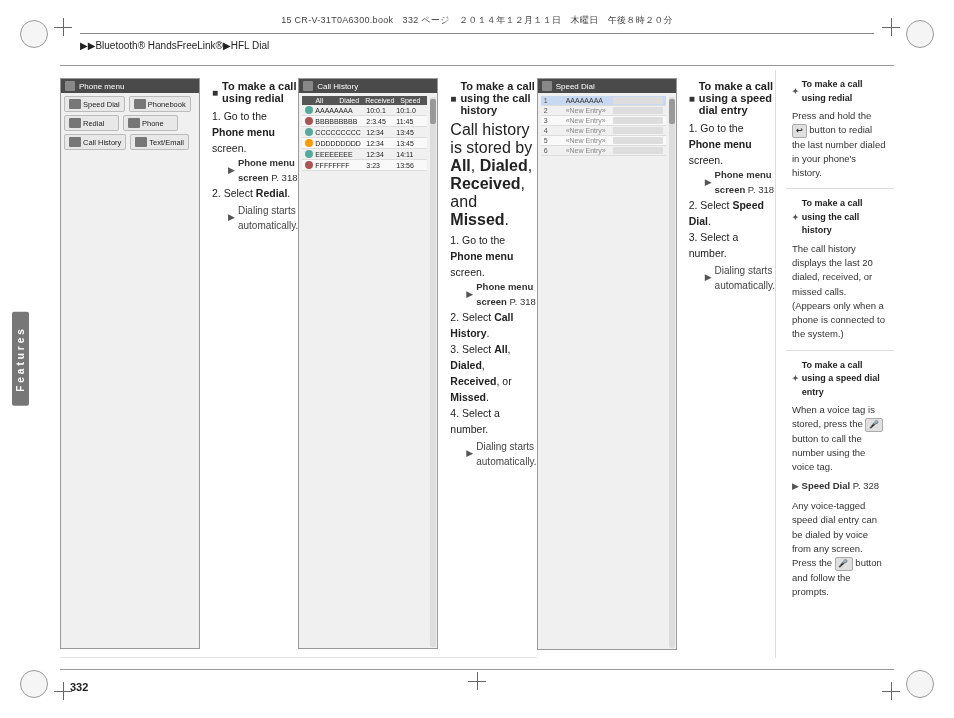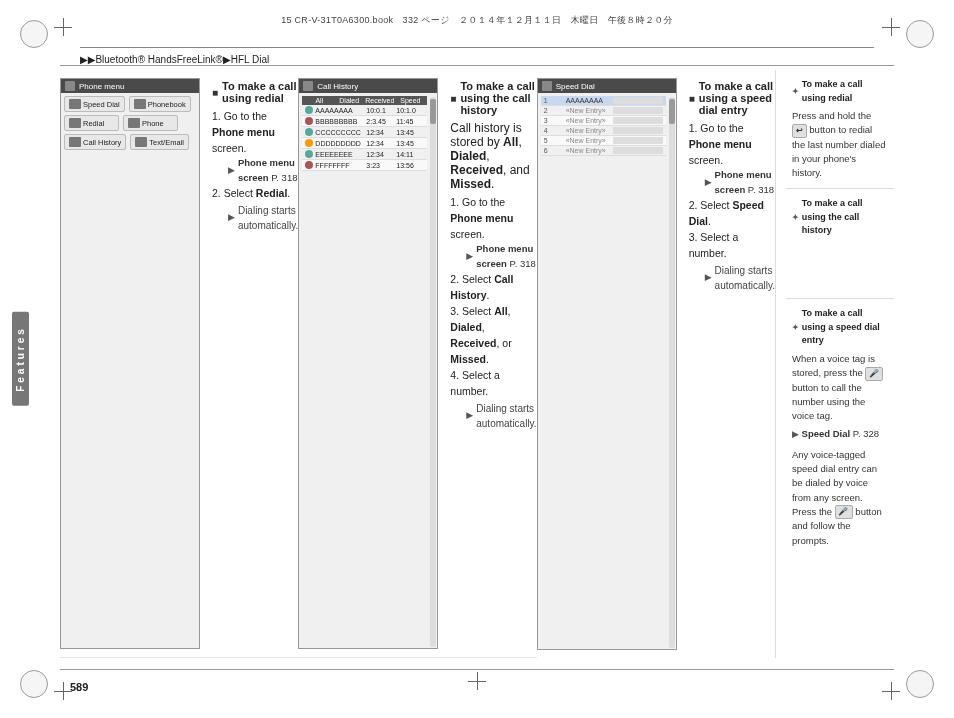--- a/index.html
+++ b/index.html
@@ -63,21 +63,21 @@
       align-items: center;
     }
 
     .book-info {
       font-size: 9px;
       color: #444;
       letter-spacing: 0.3px;
       border-bottom: 1px solid #888;
       width: 100%;
       text-align: center;
-      padding-bottom: 20px;
+      padding-bottom: 6px;
     }
 
     .breadcrumb {
       font-size: 10px;
       color: #222;
       margin-top: 6px;
       align-self: flex-start;
     }
 
     
@@ -555,21 +555,21 @@
         </div>
         <div class="scroll-bar">
           <div class="scroll-thumb"></div>
         </div>
       </div>
 
       <div class="instructions">
         <div class="section-title">
           <span>To make a call using the call history</span>
         </div>
-        <div style="font-size:12px; margin-bottom:4px;">
+        <div style="font-size:16px; margin-bottom:4px;">
           Call history is stored by <strong>All</strong>, <strong>Dialed</strong>, <strong>Received</strong>, and <strong>Missed</strong>.
         </div>
         <ol class="step-list">
           <li class="step-item">
             <span class="step-num">1.</span> Go to the <strong>Phone menu</strong> screen.
             <div class="sub-step">
               <span class="arrow-right">▶</span>
               <span class="page-ref"><strong>Phone menu screen</strong> P. 318</span>
             </div>
           </li>
@@ -664,20 +664,24 @@
 
     <div class="note-block">
       <div class="note-title">To make a call using redial</div>
       <p>
         Press and hold the <span class="btn-symbol">↩</span> button to redial the last number dialed in your phone's history.
       </p>
     </div>
 
     <div class="note-block">
       <div class="note-title">To make a call using the call history</div>
+      <p>
+        The call history displays the last 20 dialed, received, or missed calls.<br>
+        (Appears only when a phone is connected to the system.)
+      </p>
     </div>
 
     <div class="note-block" style="border-bottom:none;">
       <div class="note-title">To make a call using a speed dial entry</div>
       <p>
         When a voice tag is stored, press the <span class="btn-symbol">🎤</span> button to call the number using the voice tag.
       </p>
       <p style="margin-top:4px;">
         <span class="arrow-right">▶</span> <strong>Speed Dial</strong> P. 328
       </p>
@@ -686,15 +690,15 @@
         Press the <span class="btn-symbol">🎤</span> button and follow the prompts.
       </p>
     </div>
 
   </div>
 
 </div>
 
 <div class="horiz-line-bottom"></div>
 
-<div class="page-number">589</div>
+<div class="page-number">332</div>
 
 <div class="crosshair" style="position:absolute; bottom:28px; left:50%; transform:translateX(-50%);"></div>
 
 </body></html>

